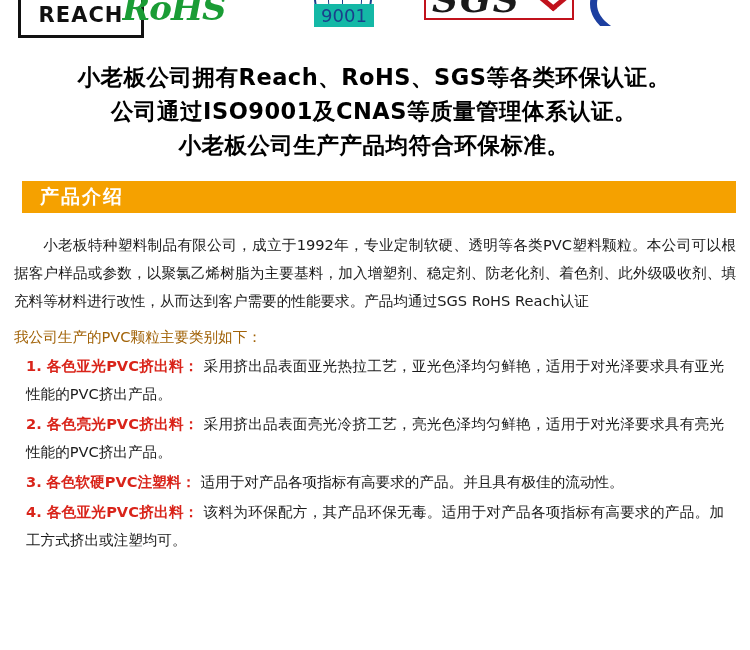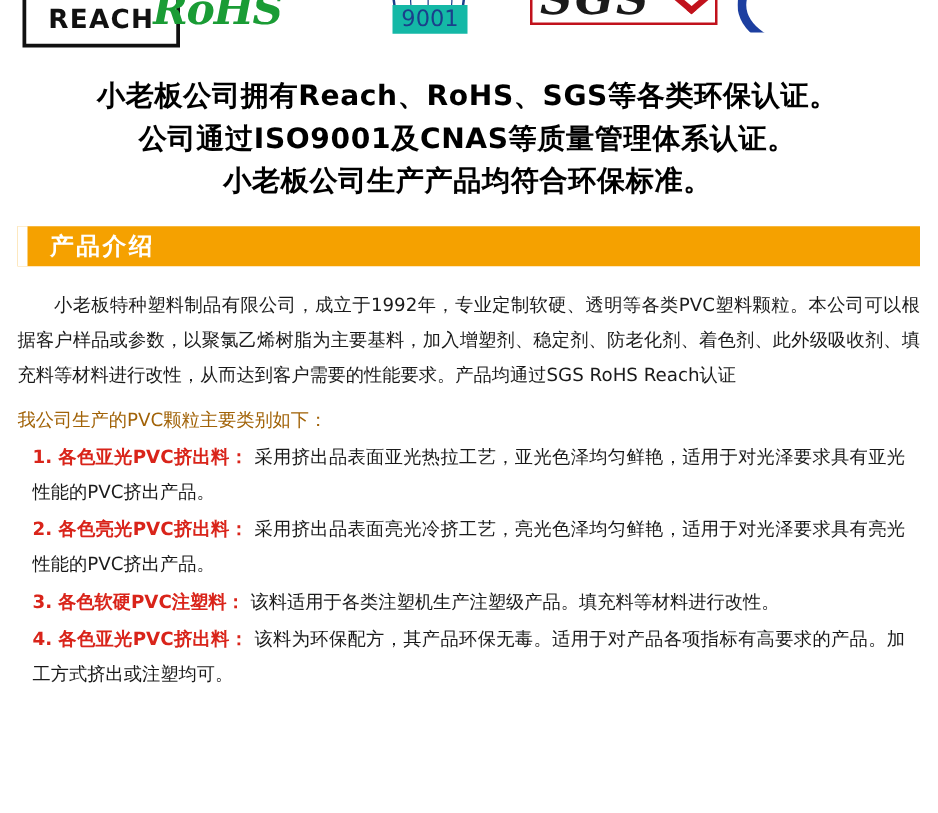--- a/index.html
+++ b/index.html
@@ -339,21 +339,21 @@
 
   <div class="prod-item">
     <span class="num">2.</span>
     <span class="label">各色亮光PVC挤出料：</span>
     <span class="desc">采用挤出品表面亮光冷挤工艺，亮光色泽均匀鲜艳，适用于对光泽要求具有亮光性能的PVC挤出产品。</span>
   </div>
 
   <div class="prod-item">
     <span class="num">3.</span>
     <span class="label">各色软硬PVC注塑料：</span>
-    <span class="desc">该料适用于各类注塑机生产注塑级产品。填充料等材料进行改性。</span>
+    <span class="desc">适用于对产品各项指标有高要求的产品。并且具有极佳的流动性。</span>
   </div>
 
   <div class="prod-item">
     <span class="num">4.</span>
     <span class="label">各色亚光PVC挤出料：</span>
     <span class="desc">该料为环保配方，其产品环保无毒。适用于对产品各项指标有高要求的产品。加工方式挤出或注塑均可。</span>
   </div>
 
 
 </div>

